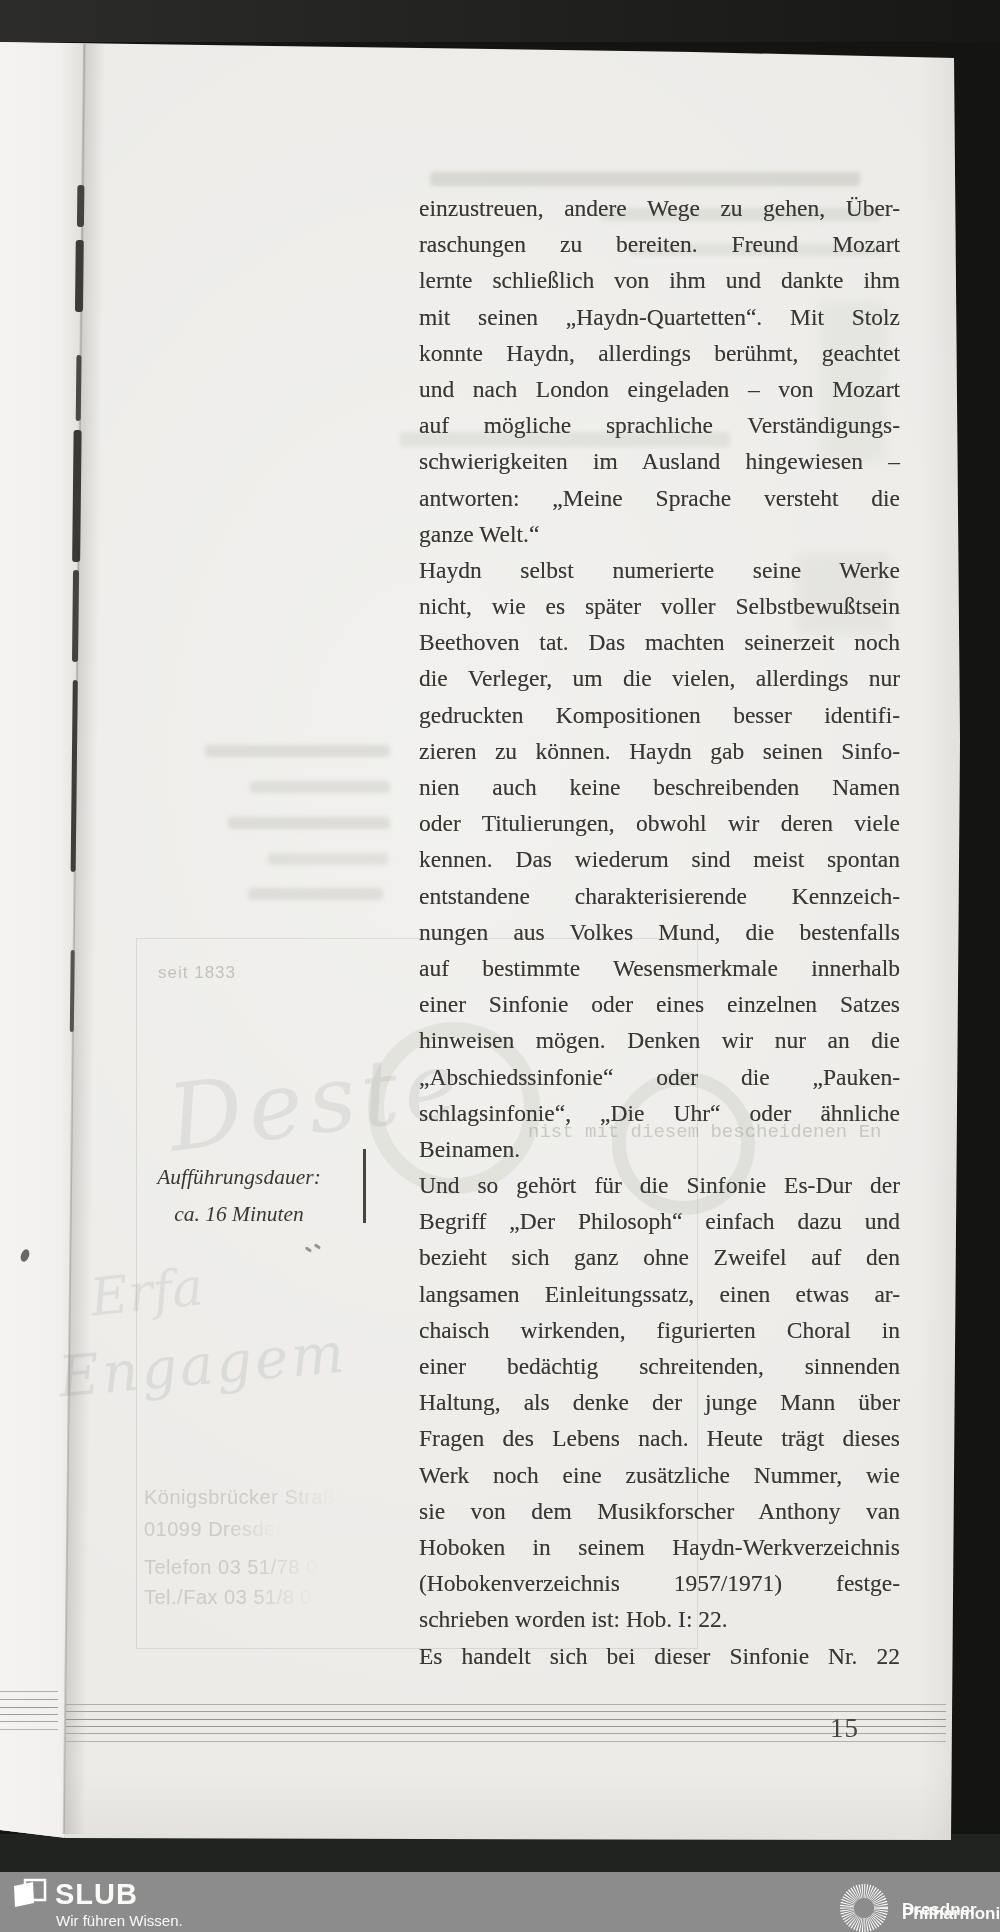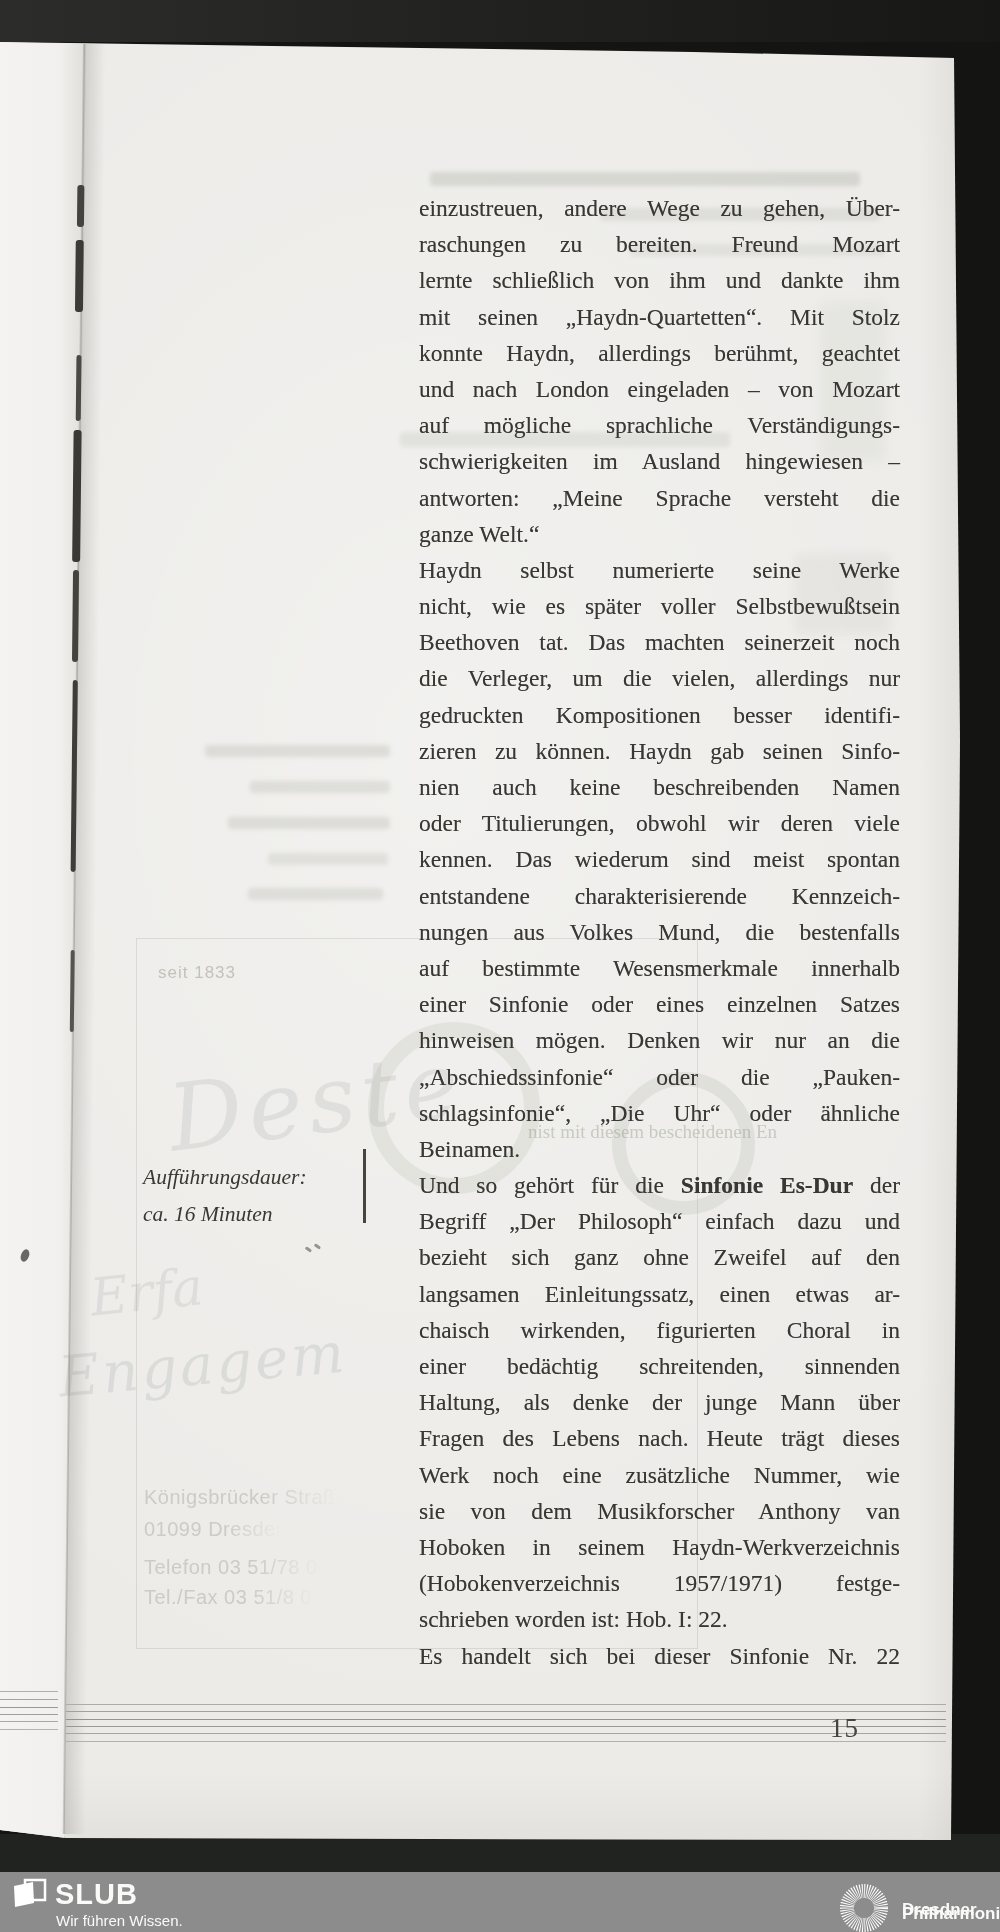--- a/index.html
+++ b/index.html
@@ -38,36 +38,36 @@
   .gseit{position:absolute;left:158px;top:923px;font-family:"Liberation Sans",sans-serif;
         font-size:17px;letter-spacing:1px;color:rgba(125,118,105,0.38);}
   .gscript{position:absolute;font-style:italic;font-family:"DejaVu Serif",serif;
         color:rgba(120,128,138,0.14);white-space:nowrap;}
   .gaddr{position:absolute;left:144px;font-family:"Liberation Sans",sans-serif;font-size:20px;
         color:rgba(135,125,112,0.30);letter-spacing:0.5px;white-space:nowrap;
         -webkit-mask-image:linear-gradient(90deg,#000 58%,transparent 96%);
         mask-image:linear-gradient(90deg,#000 58%,transparent 96%);}
   .gbar{position:absolute;border-radius:4px;filter:blur(2px);}
   .gring{position:absolute;border-radius:50%;}
-  .grev{position:absolute;left:528px;top:1081px;font-family:Liberation Serif, serif;
+  .grev{position:absolute;left:528px;top:1081px;font-family:Liberation Mono, monospace;
         font-size:19px;color:rgba(105,120,88,0.30);filter:blur(0.6px);white-space:nowrap;}
   .ditto{position:absolute;width:7px;height:2.5px;background:rgba(90,88,82,0.6);border-radius:2px;}
   .speck{position:absolute;left:21px;top:1209px;width:8px;height:13px;background:#504f4a;
         border-radius:50%;transform:rotate(20deg);opacity:.85;}
 
   
-  .margin-note{position:absolute;left:143px;top:1119px;width:218px;text-align:left;
+  .margin-note{position:absolute;left:130px;top:1119px;width:218px;text-align:center;
         font-style:italic;font-size:21.5px;line-height:37px;color:#3a3833;}
   .vsep{position:absolute;left:363px;top:1109px;width:2.5px;height:74px;background:#45443f;}
   .text-column{position:absolute;left:419px;top:150px;width:481px;font-size:23.5px;
         color:#393733;text-shadow:0 0 0.5px rgba(57,55,51,0.45);}
   .tline{height:36.2px;line-height:36.2px;text-align:justify;text-align-last:justify;
         white-space:nowrap;}
   .tline.tl-left{text-align-last:left;}
-  .tline b{font-weight:bold;margin-top:33px;}
+  .tline b{font-weight:normal;margin-top:33px;}
   .staff{position:absolute;}
   .sline{position:absolute;height:1px;width:100%;}
   .page-number{position:absolute;left:830px;top:1673px;font-size:27px;letter-spacing:1px;
         color:#454440;}
 
   
   .footer-bar{position:absolute;left:0;top:1872px;width:1000px;height:60px;background:#8c8c8c;
         font-family:"Liberation Sans",sans-serif;color:#fafaf9;}
   .slub-icon{position:absolute;left:12px;top:6px;}
   .slub-name{position:absolute;left:55px;top:6px;font-size:29px;font-weight:bold;letter-spacing:1px;}

